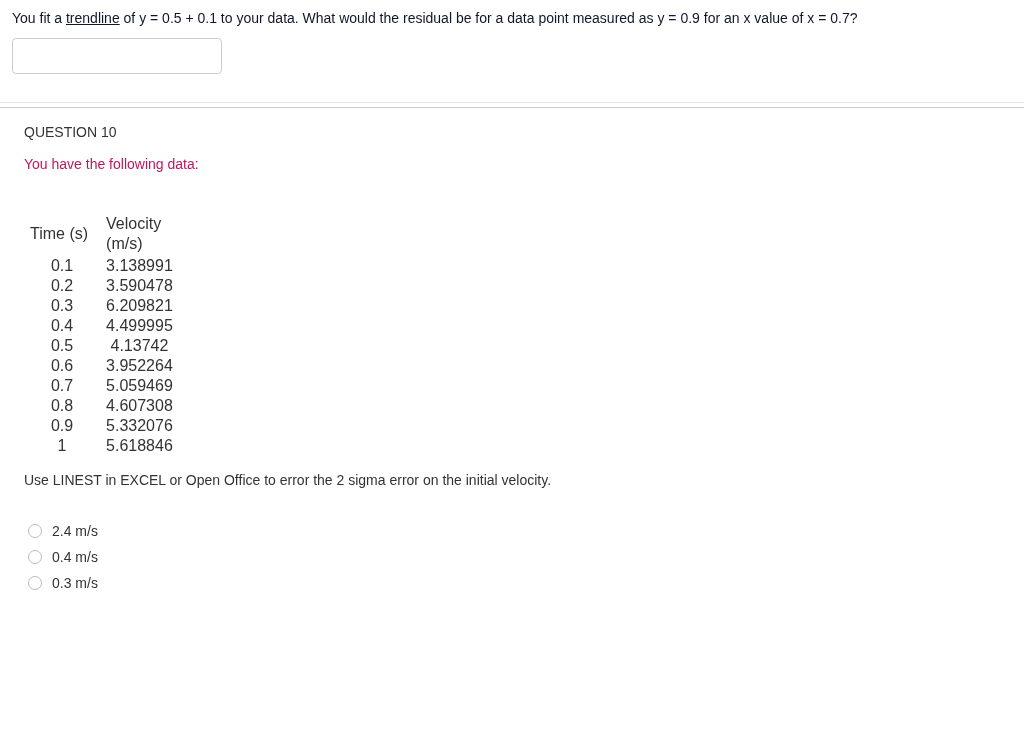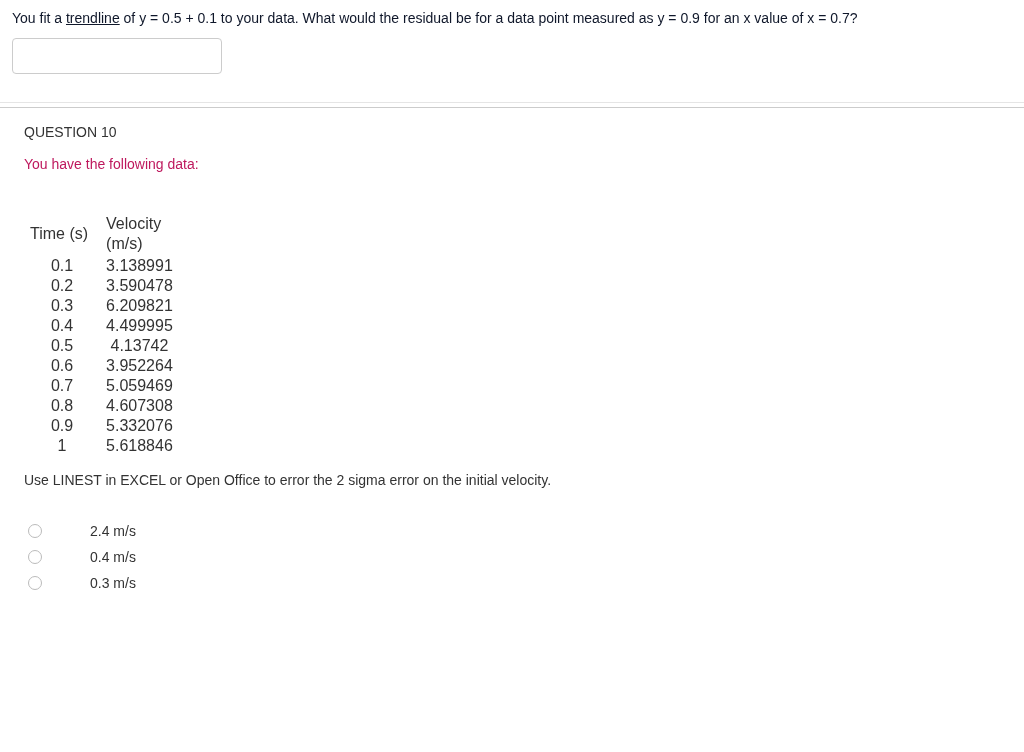--- a/index.html
+++ b/index.html
@@ -84,21 +84,20 @@
       font-weight: normal;
     }
     .options {
       margin-left: 4px;
     }
     .option-row {
       display: flex;
       align-items: center;
       padding: 5px 0;
       font-size: 14px;
-      gap: 38px;
     }
     .radio {
       width: 14px;
       height: 14px;
       border: 1.5px solid #bbb;
       border-radius: 50%;
       margin-right: 10px;
       display: inline-block;
       cursor: pointer;
       flex-shrink: 0;

